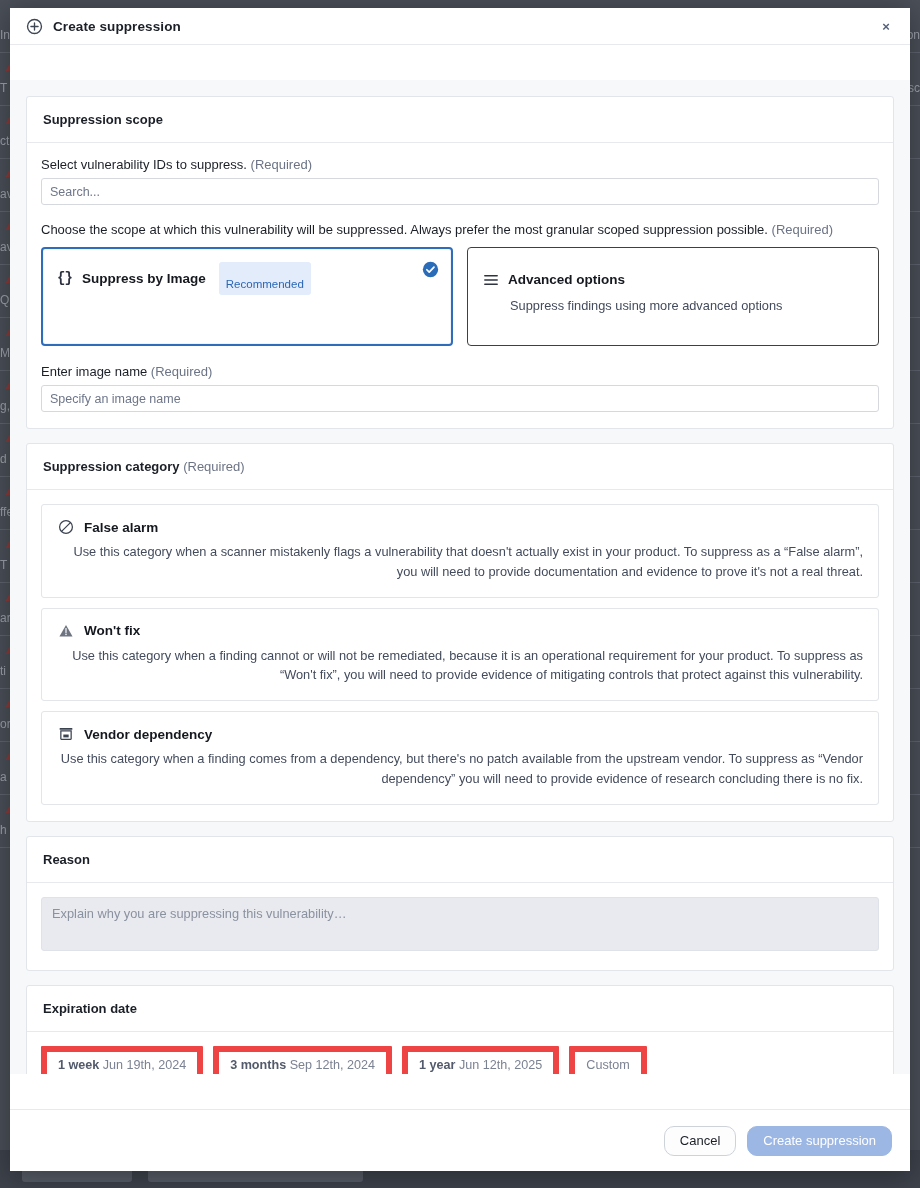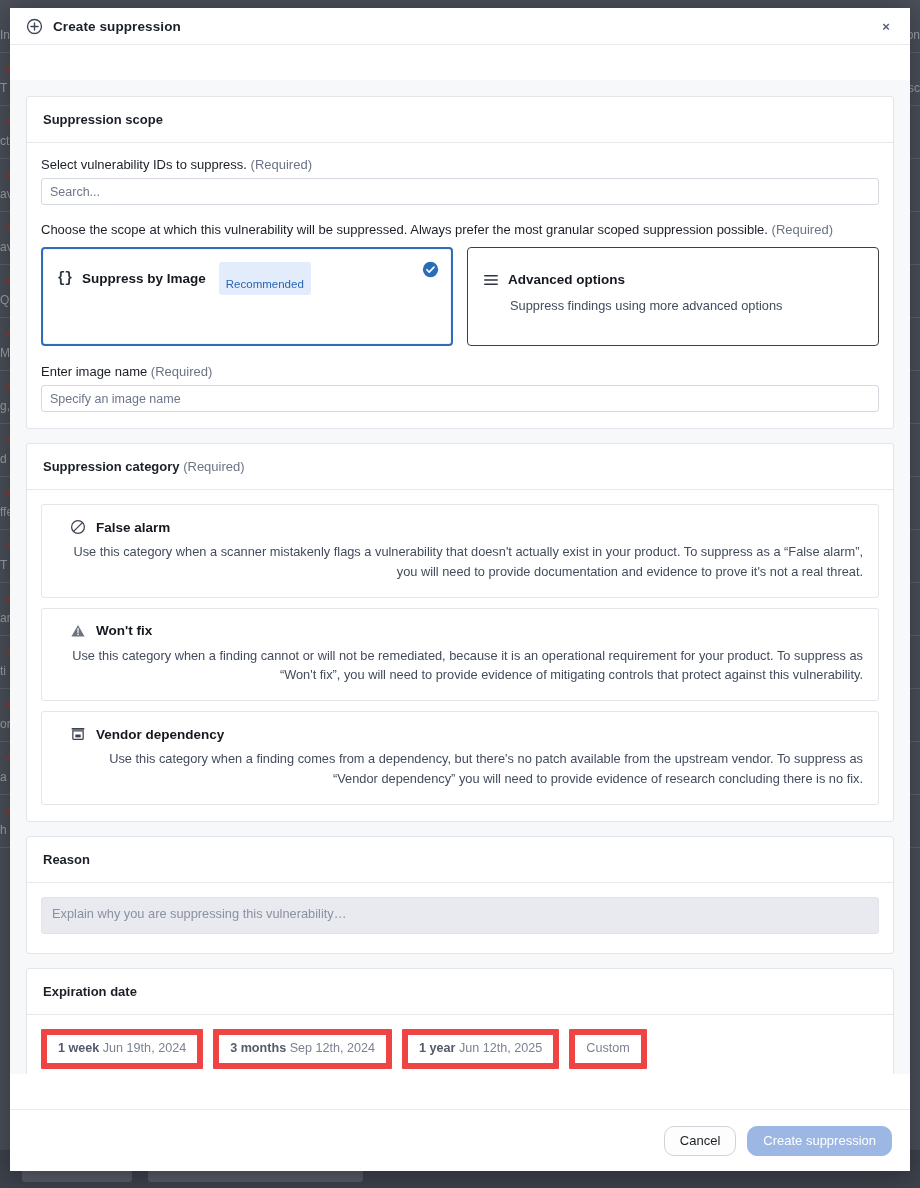--- a/index.html
+++ b/index.html
@@ -244,21 +244,21 @@
     margin-top: 9px;
     margin-left: 28px;
     max-width: 340px;
   }
 
   
   .cat-card {
     border: 1px solid #e2e5e9;
     border-radius: 3px;
     background: #ffffff;
-    padding: 14px 15px 15px 28px;
+    padding: 14px 15px 15px 16px;
     margin-bottom: 10px;
     cursor: pointer;
   }
   .cat-card:last-child { margin-bottom: 0; }
   .cat-head {
     display: flex;
     align-items: center;
     gap: 10px;
   }
   .cat-icon {
@@ -276,21 +276,21 @@
     margin-top: 7px;
     font-size: 12.8px;
     line-height: 1.55;
     color: #434b5c;
     text-align: right;
   }
 
   
   .reason-area {
     width: 100%;
-    height: 37px;
+    height: 54px;
     background: #e8eaef;
     border: 1px solid #dfe2e8;
     border-radius: 3px;
     padding: 8px 10px;
     font-family: "Liberation Sans", sans-serif;
     font-size: 12.8px;
     color: #0f172a;
     resize: none;
     outline: none;
   }

